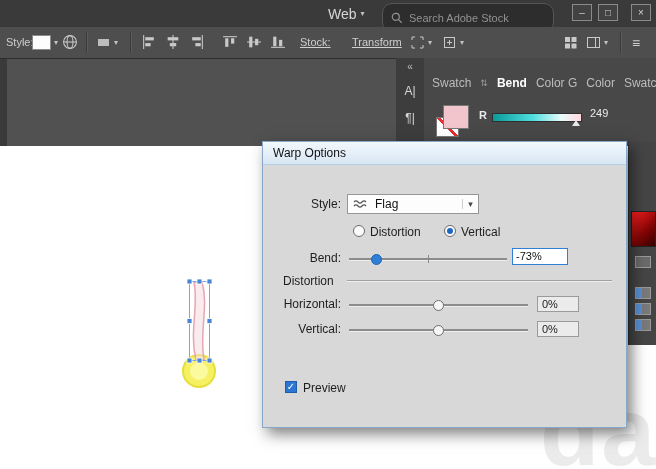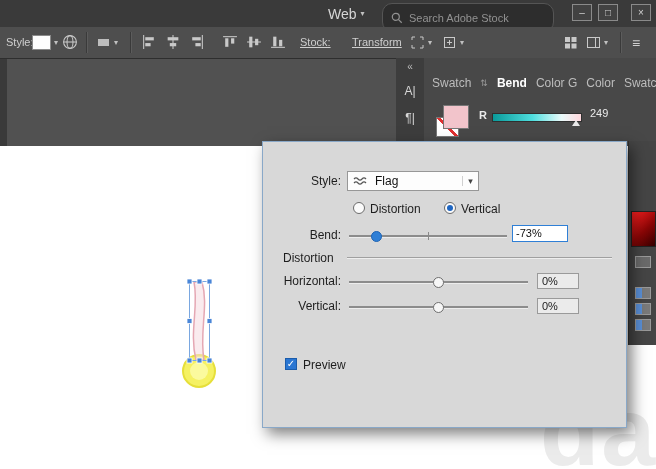--- a/index.html
+++ b/index.html
@@ -252,20 +252,23 @@
 
   <div class="abs rightcol">
     <div class="abs grad-swatch"></div>
     <div class="abs pico" style="top:115px;"></div>
     <div class="abs pico blue" style="top:146px;"></div>
     <div class="abs pico blue" style="top:162px;"></div>
     <div class="abs pico blue" style="top:178px;"></div>
   </div>
 
   <div class="abs dialog">
+    <div class="dlg-title">
+      <span>Warp Options</span>
+    </div>
     <div class="dlg-body">
 
       <span class="dlabel rlabel" style="top:32px;">Style:</span>
       <div class="dropdown">
         <span>
           <svg width="16" height="12" viewBox="0 0 16 12">
               <path d="M1 4q2,-2.2 4,0 t4,0 t4,0 M1 8q2,-2.2 4,0 t4,0 t4,0" fill="none" stroke="#555" stroke-width="1.2"></path>
             </svg>
         </span>
         <span class="dd-label">Flag</span>

